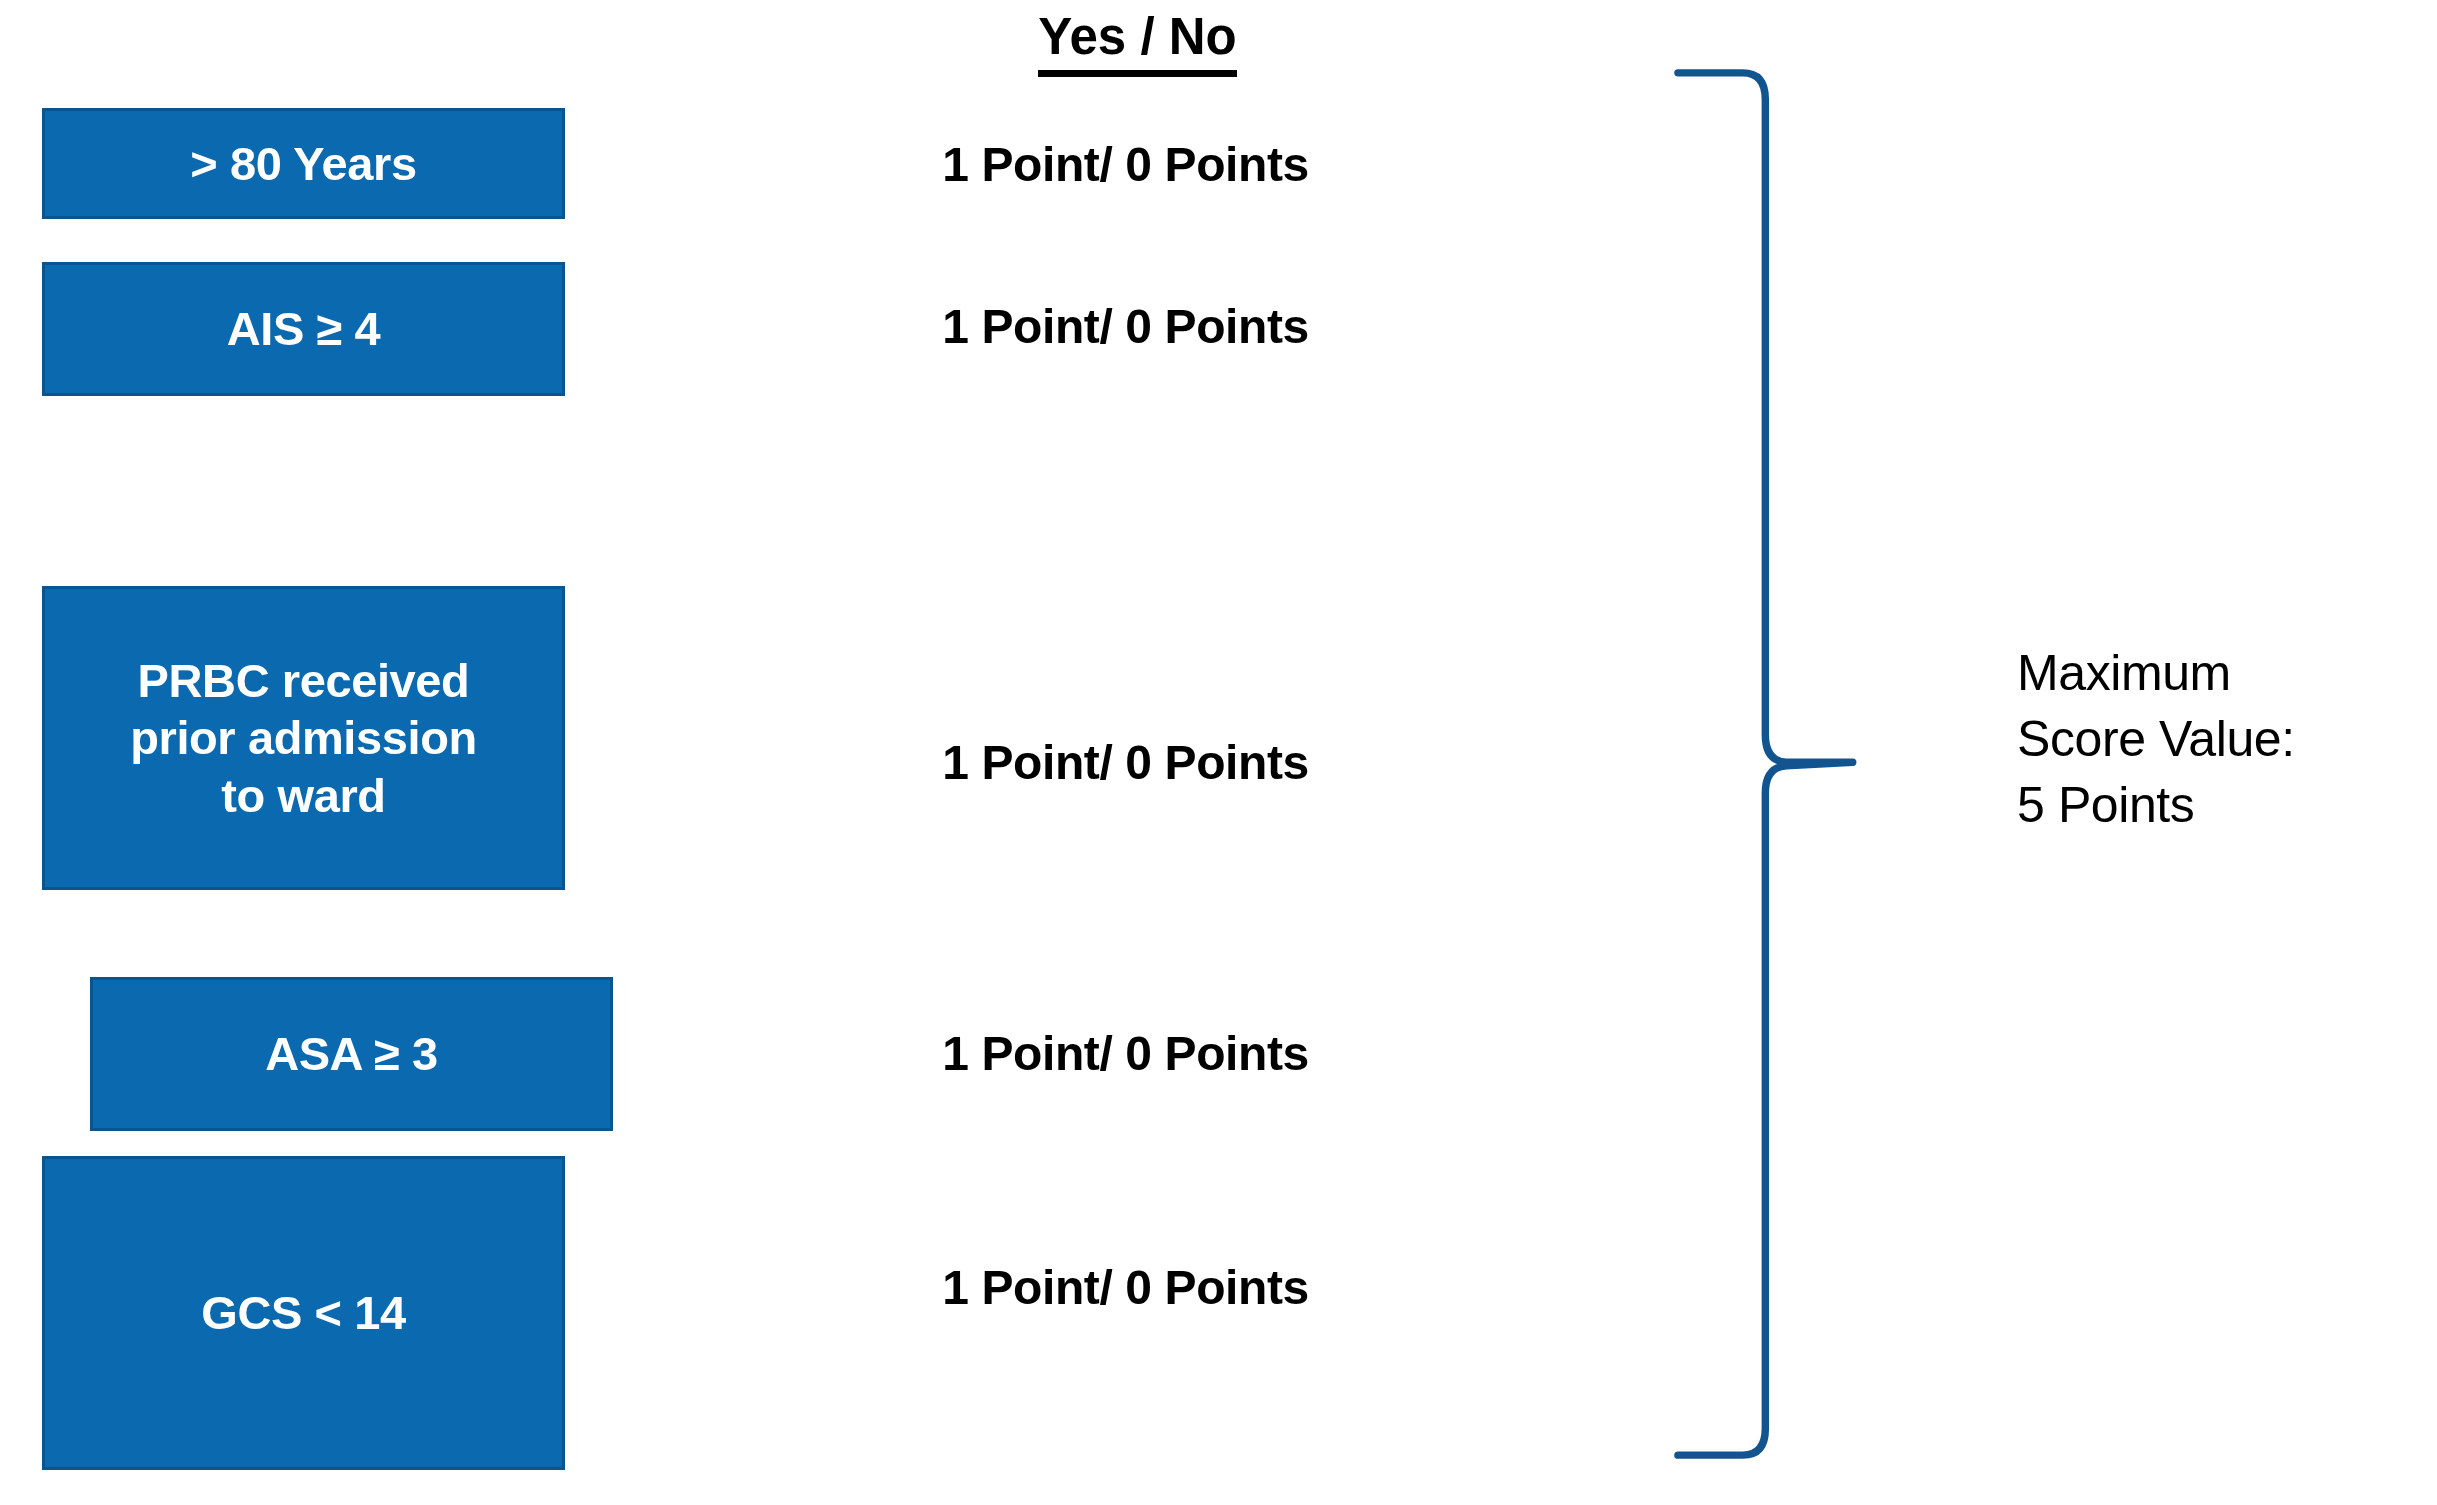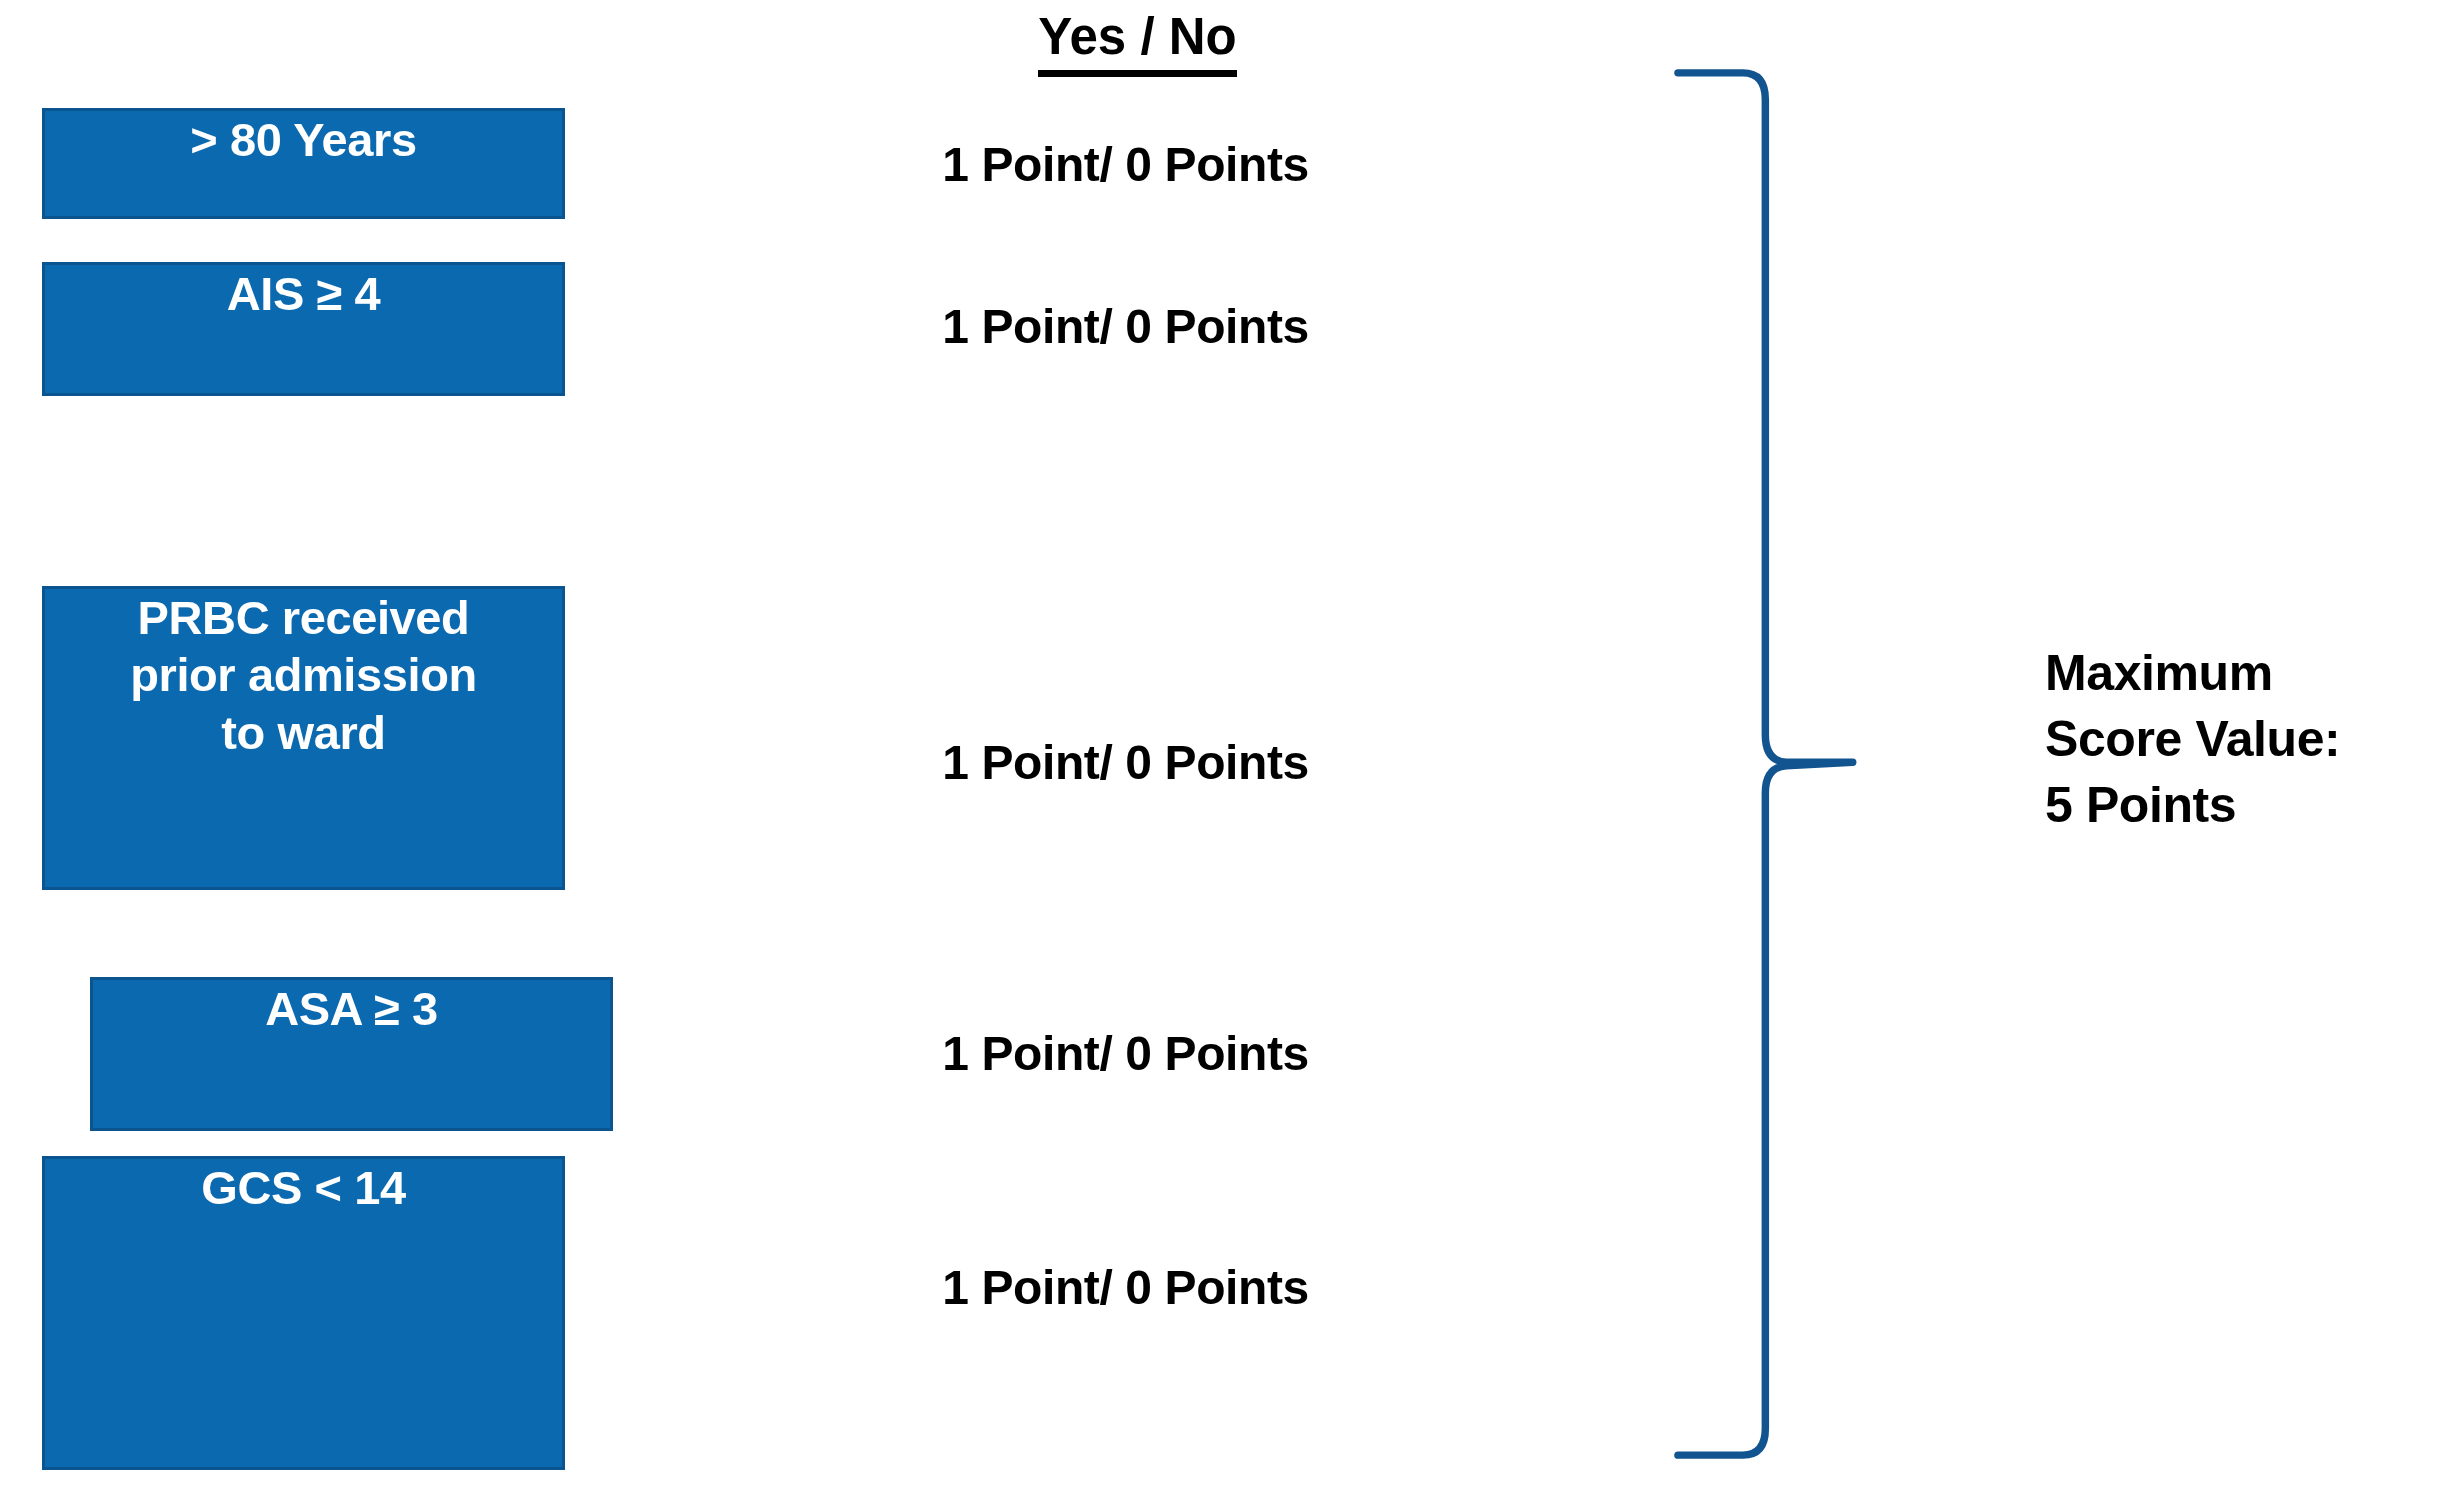--- a/index.html
+++ b/index.html
@@ -22,21 +22,21 @@
 
   
   .criterion-box {
     position: absolute;
     left: 42px;
     width: 523px;
     box-sizing: border-box;
     background: #0b69b0;
     border: 3.3px solid #0a5590;
     display: flex;
-    align-items: flex-start;
+    align-items: center;
     justify-content: center;
     text-align: center;
   }
   .criterion-label {
     color: #ffffff;
     font-weight: bold;
     font-size: 47px;
     line-height: 1.22;
     letter-spacing: -0.4px;
     padding: 0 11.6px;
@@ -95,26 +95,25 @@
   }
   #brace-wrap svg { display: block; width: 100%; height: 100%; }
 
   
   #summary {
     position: absolute;
     left: 2017px;
     top: 640px;
     width: 390px;
     color: #000000;
-    font-weight: bold;
+    font-weight: normal;
     font-size: 50px;
     line-height: 1.32;
     letter-spacing: -0.4px;
     white-space: pre-line;
-    margin-left: 28px;
   }
 </style>
 </head>
 <body>
 
 <div id="canvas">
 
   <div class="criterion-box" id="box-0">
     <span class="criterion-label">&gt; 80 Years</span>
   </div>

